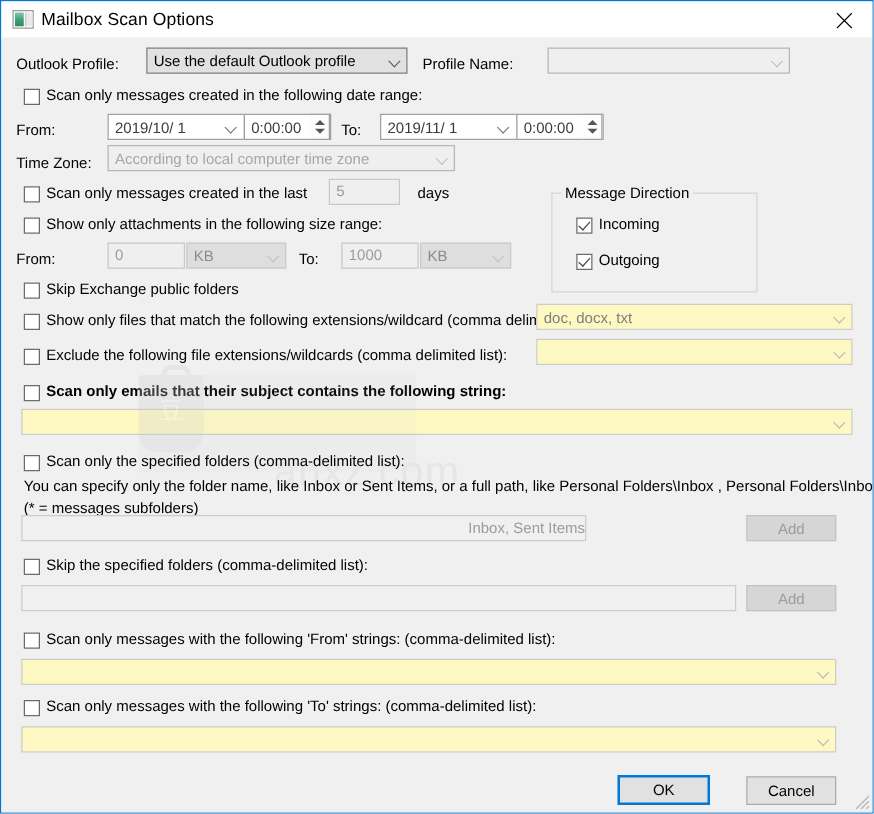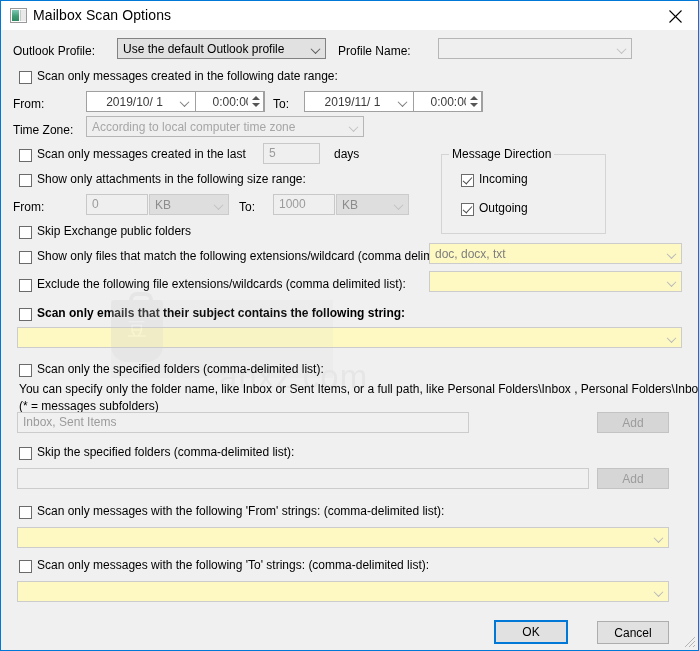--- a/index.html
+++ b/index.html
@@ -163,21 +163,20 @@
   
   .dtp {
     position: absolute;
     box-sizing: border-box;
     height: 21px;
     background: #ffffff;
     border: 1px solid #a0a0a0;
     display: flex;
     align-items: center;
     cursor: default;
-    text-align: center;
   }
   .dtp .dtext {
     flex: 1;
     padding-left: 5px;
     font-size: 12px;
     color: #3b3b3b;
     white-space: nowrap;
   }
   .dtp .dropdn {
     width: 18px; height: 100%; position: relative;
@@ -429,21 +428,21 @@
       <div class="wm-badge">
           <div class="sh">豆</div>
         </div>
       <div class="wm-url">anxz.com</div>
     </div>
 
     <div class="cb" style="left:18px; top:334px;"></div>
     <div class="cb-label" style="left:36px; top:332px;">Scan only the specified folders (comma-delimited list):</div>
     <div class="lbl" style="left:18px; top:352px;">You can specify only the folder name, like Inbox or Sent Items, or a full path, like Personal Folders\Inbox , Personal Folders\Inbox*</div>
     <div class="lbl" style="left:18px; top:369px;"> (* = messages subfolders)</div>
-    <div class="tbox" style="left:16px; top:382px; width:452px;">Inbox, Sent Items</div>
+    <div class="tbox" style="left:16px; top:382px; width:452px;text-align:right;">Inbox, Sent Items</div>
     <div class="btn disabled" style="left:596px; top:382px; width:72px; height:21px;">Add</div>
 
     <div class="cb" style="left:18px; top:417px;"></div>
     <div class="cb-label" style="left:36px; top:415px;">Skip the specified folders (comma-delimited list):</div>
     <div class="tbox" style="left:16px; top:438px; width:572px;"></div>
     <div class="btn disabled" style="left:596px; top:438px; width:72px; height:21px;">Add</div>
 
     <div class="cb" style="left:18px; top:476px;"></div>
     <div class="cb-label" style="left:36px; top:474px;">Scan only messages with the following 'From' strings: (comma-delimited list):</div>
     <div class="combo flat" style="left:16px; top:497px; width:652px;">

